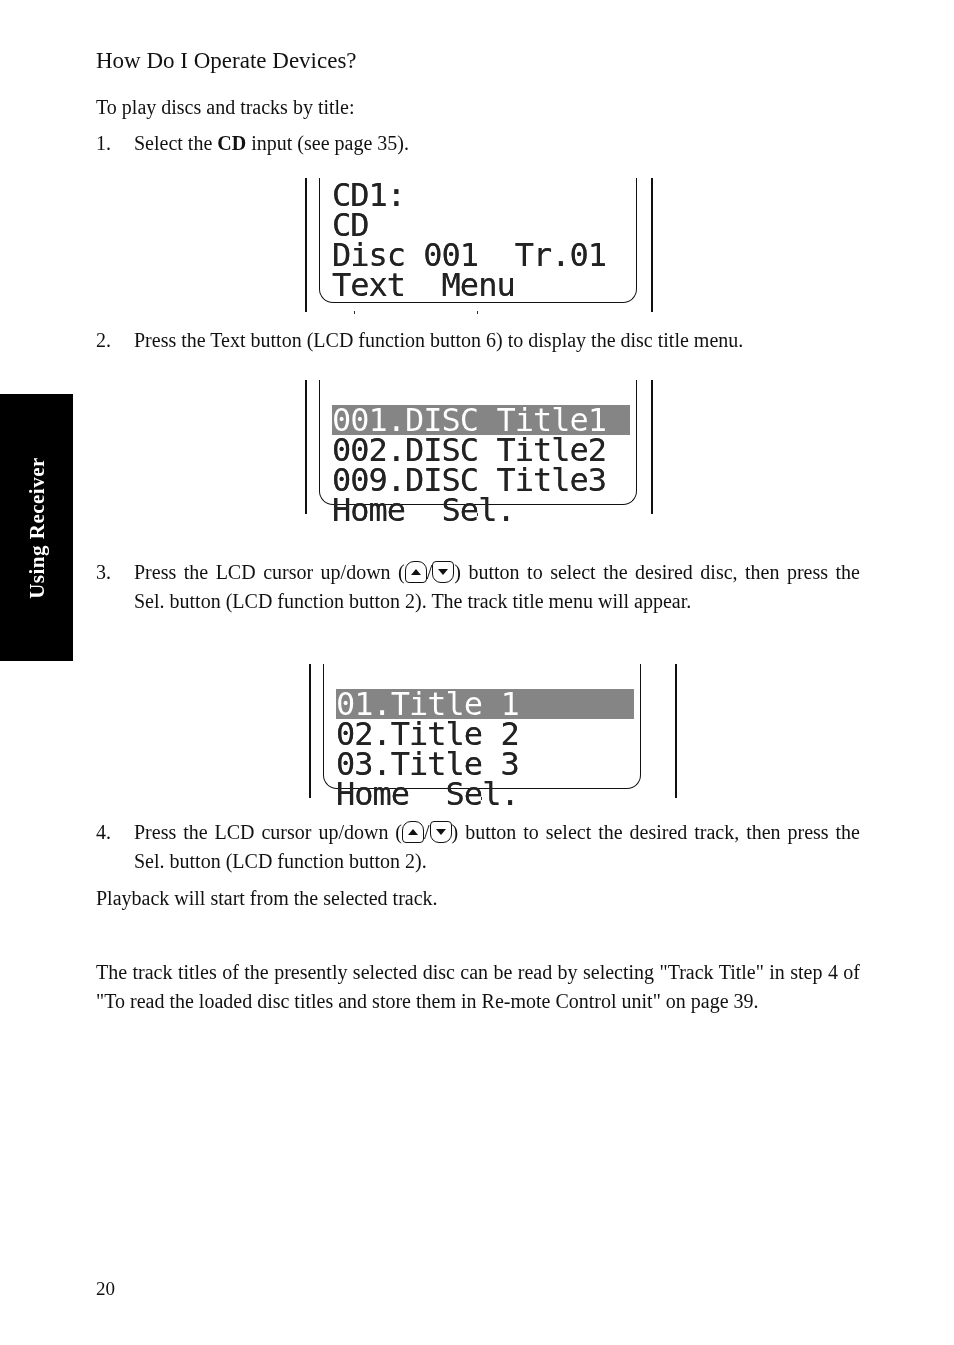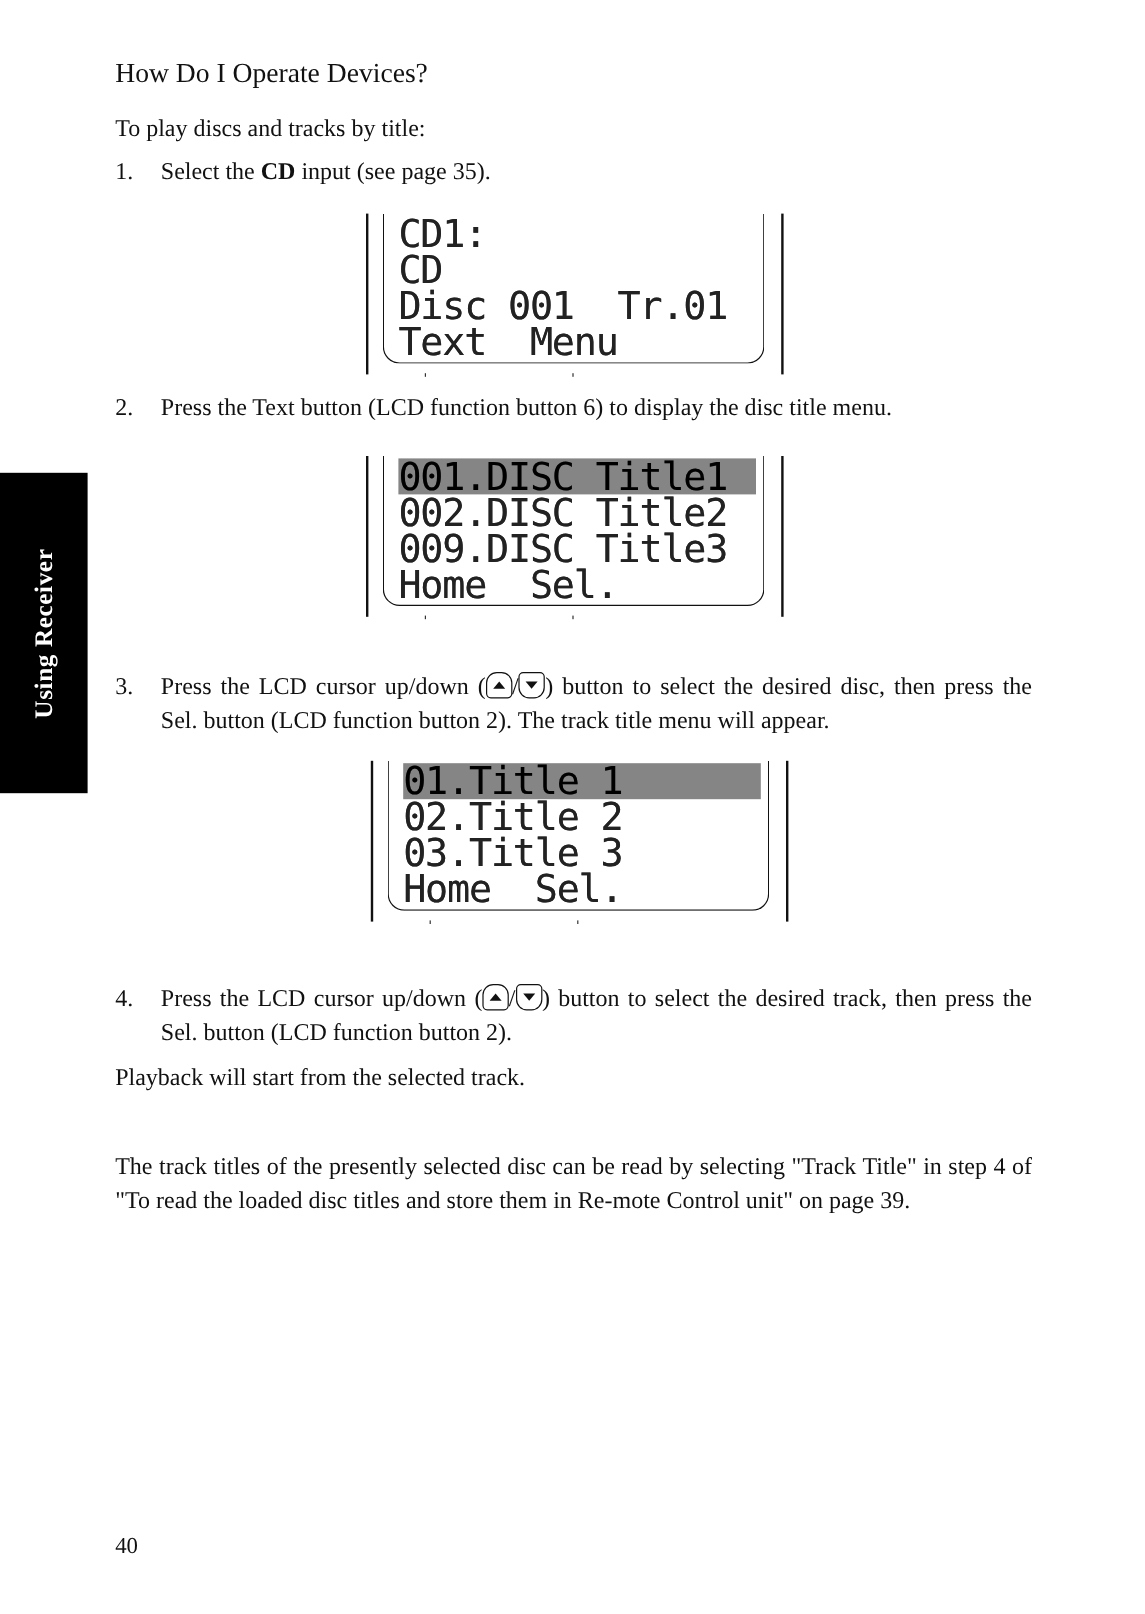--- a/index.html
+++ b/index.html
@@ -30,24 +30,24 @@
   .lcd .bar { position:absolute; top:0; width:2px; height:134px; background:#111; }
   .lcd .bar.l { left:0; }
   .lcd .bar.r { right:0; }
   .lcd .screen { position:absolute; left:14px; top:0; width:316px; height:124px;
     border:1.6px solid #111; border-top:none; border-radius:0 0 14px 14px; }
   .lcd .tick { position:absolute; bottom:0; width:1px; height:3px; background:#333; }
   .lcd .lines { position:absolute; left:12px; top:2px; width:298px; }
   .lcd .line { height:30px; line-height:30px; font-family:"DejaVu Sans Mono","Liberation Mono",monospace;
     font-size:32px; letter-spacing:-1px; color:#222; white-space:pre;
     text-shadow: 0 0 0.5px #555; }
-  .lcd .line.sel { background:#858585; color:#000000; }
+  .lcd .line.sel { background:#858585; color:#ffffff;margin-top:23px; }
   .lcd1 { left:305px; top:178px;text-decoration:underline; }
   .lcd2 { left:305px; top:380px; }
-  .lcd3 { left:309px; top:634px; }
+  .lcd3 { left:309px; top:664px;padding-left:20px; }
 
   .keyicon { display:inline-block; width:22px; height:22px; border:1.6px solid #111;
     border-radius:4px; vertical-align:-4px; position:relative; box-sizing:border-box; }
   .keyicon.up { border-radius:9px 9px 4px 4px; }
   .keyicon.down { border-radius:4px 4px 9px 9px; }
   .keyicon::after { content:""; position:absolute; left:50%; top:50%; transform:translate(-50%,-50%);
     width:0; height:0; border-left:5px solid transparent; border-right:5px solid transparent; }
   .keyicon.up::after { border-bottom:6px solid #111; }
   .keyicon.down::after { border-top:6px solid #111; }
   b { font-weight:bold; }
@@ -125,13 +125,13 @@
 
 <div class="abs p step step4">
   <span class="num">4.</span>
   <div class="txt"><span>Press the LCD cursor up/down (</span><span class="keyicon up"></span><span>/</span><span class="keyicon down"></span><span>) button to select the desired track, then press the Sel. button (LCD function button 2).</span></div>
 </div>
 
 <div class="abs p playback">Playback will start from the selected track.</div>
 
 <div class="abs p note">The track titles of the presently selected disc can be read by selecting "Track Title" in step 4 of "To read the loaded disc titles and store them in Re-mote Control unit" on page 39.</div>
 
-<div class="abs pageno">40</div>
+<div class="abs pageno">20</div>
 
 </body></html>

